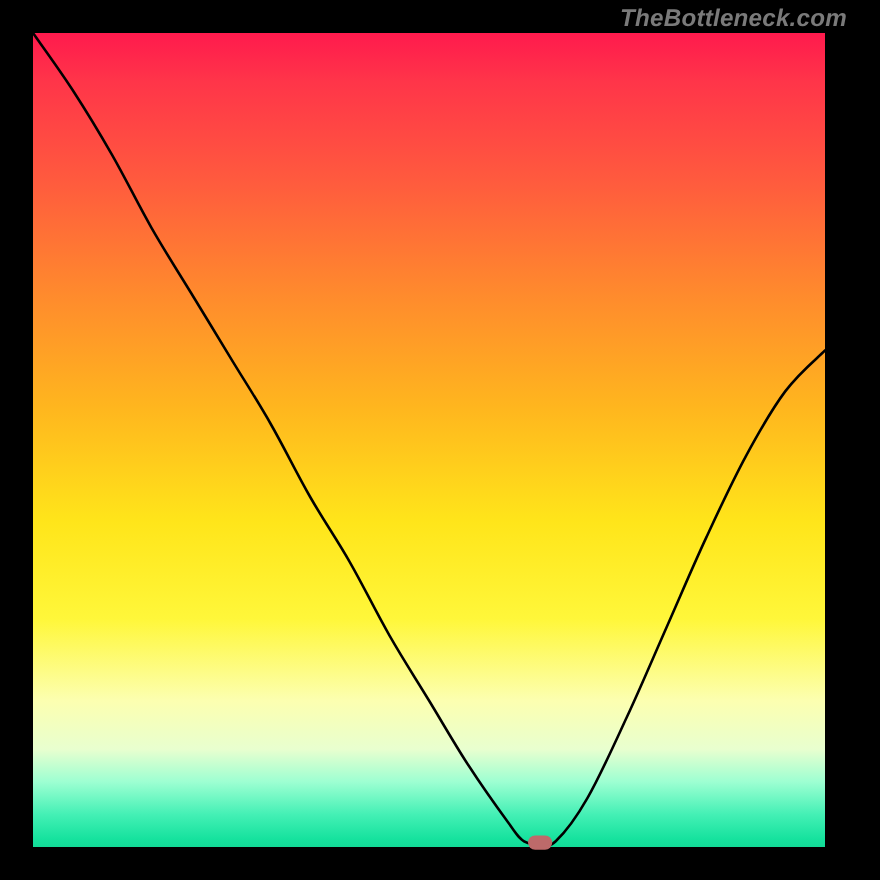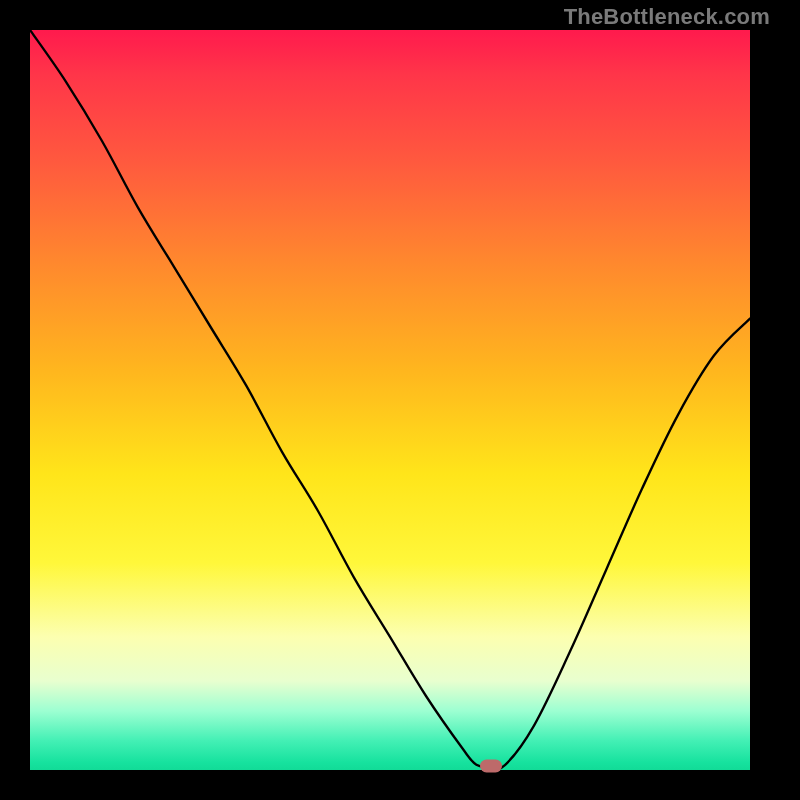--- a/index.html
+++ b/index.html
@@ -2,20 +2,21 @@
 <html><head>
 <meta charset="utf-8">
 <style>
   * { margin: 0; padding: 0; box-sizing: border-box; }
   html, body { width: 800px; height: 800px; overflow: hidden; background: #000; }
   .frame {
     position: relative;
     width: 780px;
     height: 800px;
     background: #000;
+    font-style: italic;
   }
   .watermark {
     position: absolute;
     top: 4px;
     right: 10px;
     font-family: Arial, Helvetica, sans-serif;
     font-size: 22px;
     font-weight: 600;
     color: #7a7a7a;
     letter-spacing: 0.2px;

